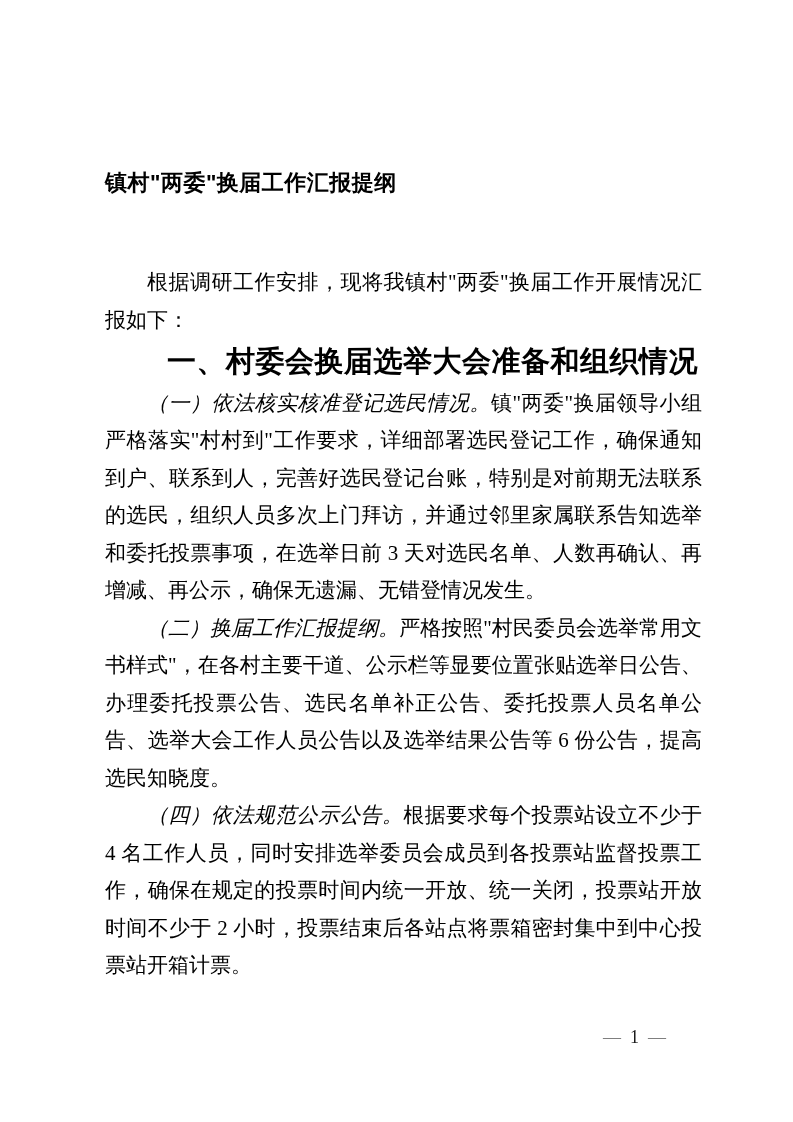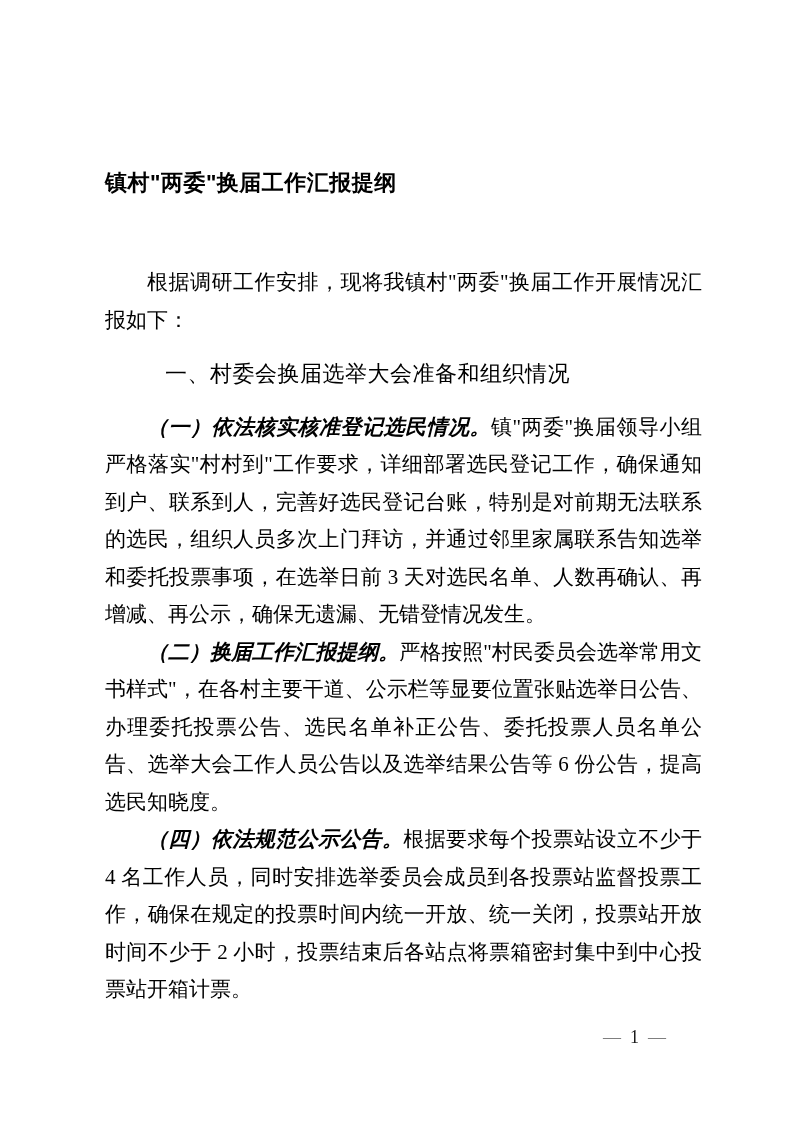--- a/index.html
+++ b/index.html
@@ -36,29 +36,29 @@
     font-size: 21px;
     line-height: 37.5px;
     margin: 0;
     text-align: justify;
     text-justify: inter-ideograph;
     text-indent: 2em;
     word-break: break-all;
   }
   .section-heading {
     font-family: "Liberation Sans", sans-serif;
-    font-weight: normal;
-    font-size: 22px;
+    font-weight: bold;
+    font-size: 29px;
     line-height: 37.5px;
-    margin: 16px;
+    margin: 4px;
     text-indent: 2em;
     letter-spacing: 0.5px;
   }
   .para-lead {
-    font-weight: bold;
+    font-weight: normal;
     font-style: italic;
   }
   .footer {
     position: absolute;
     left: 603px;
     top: 1026px;
     font-size: 18px;
     line-height: 22px;
     white-space: nowrap;
   }

